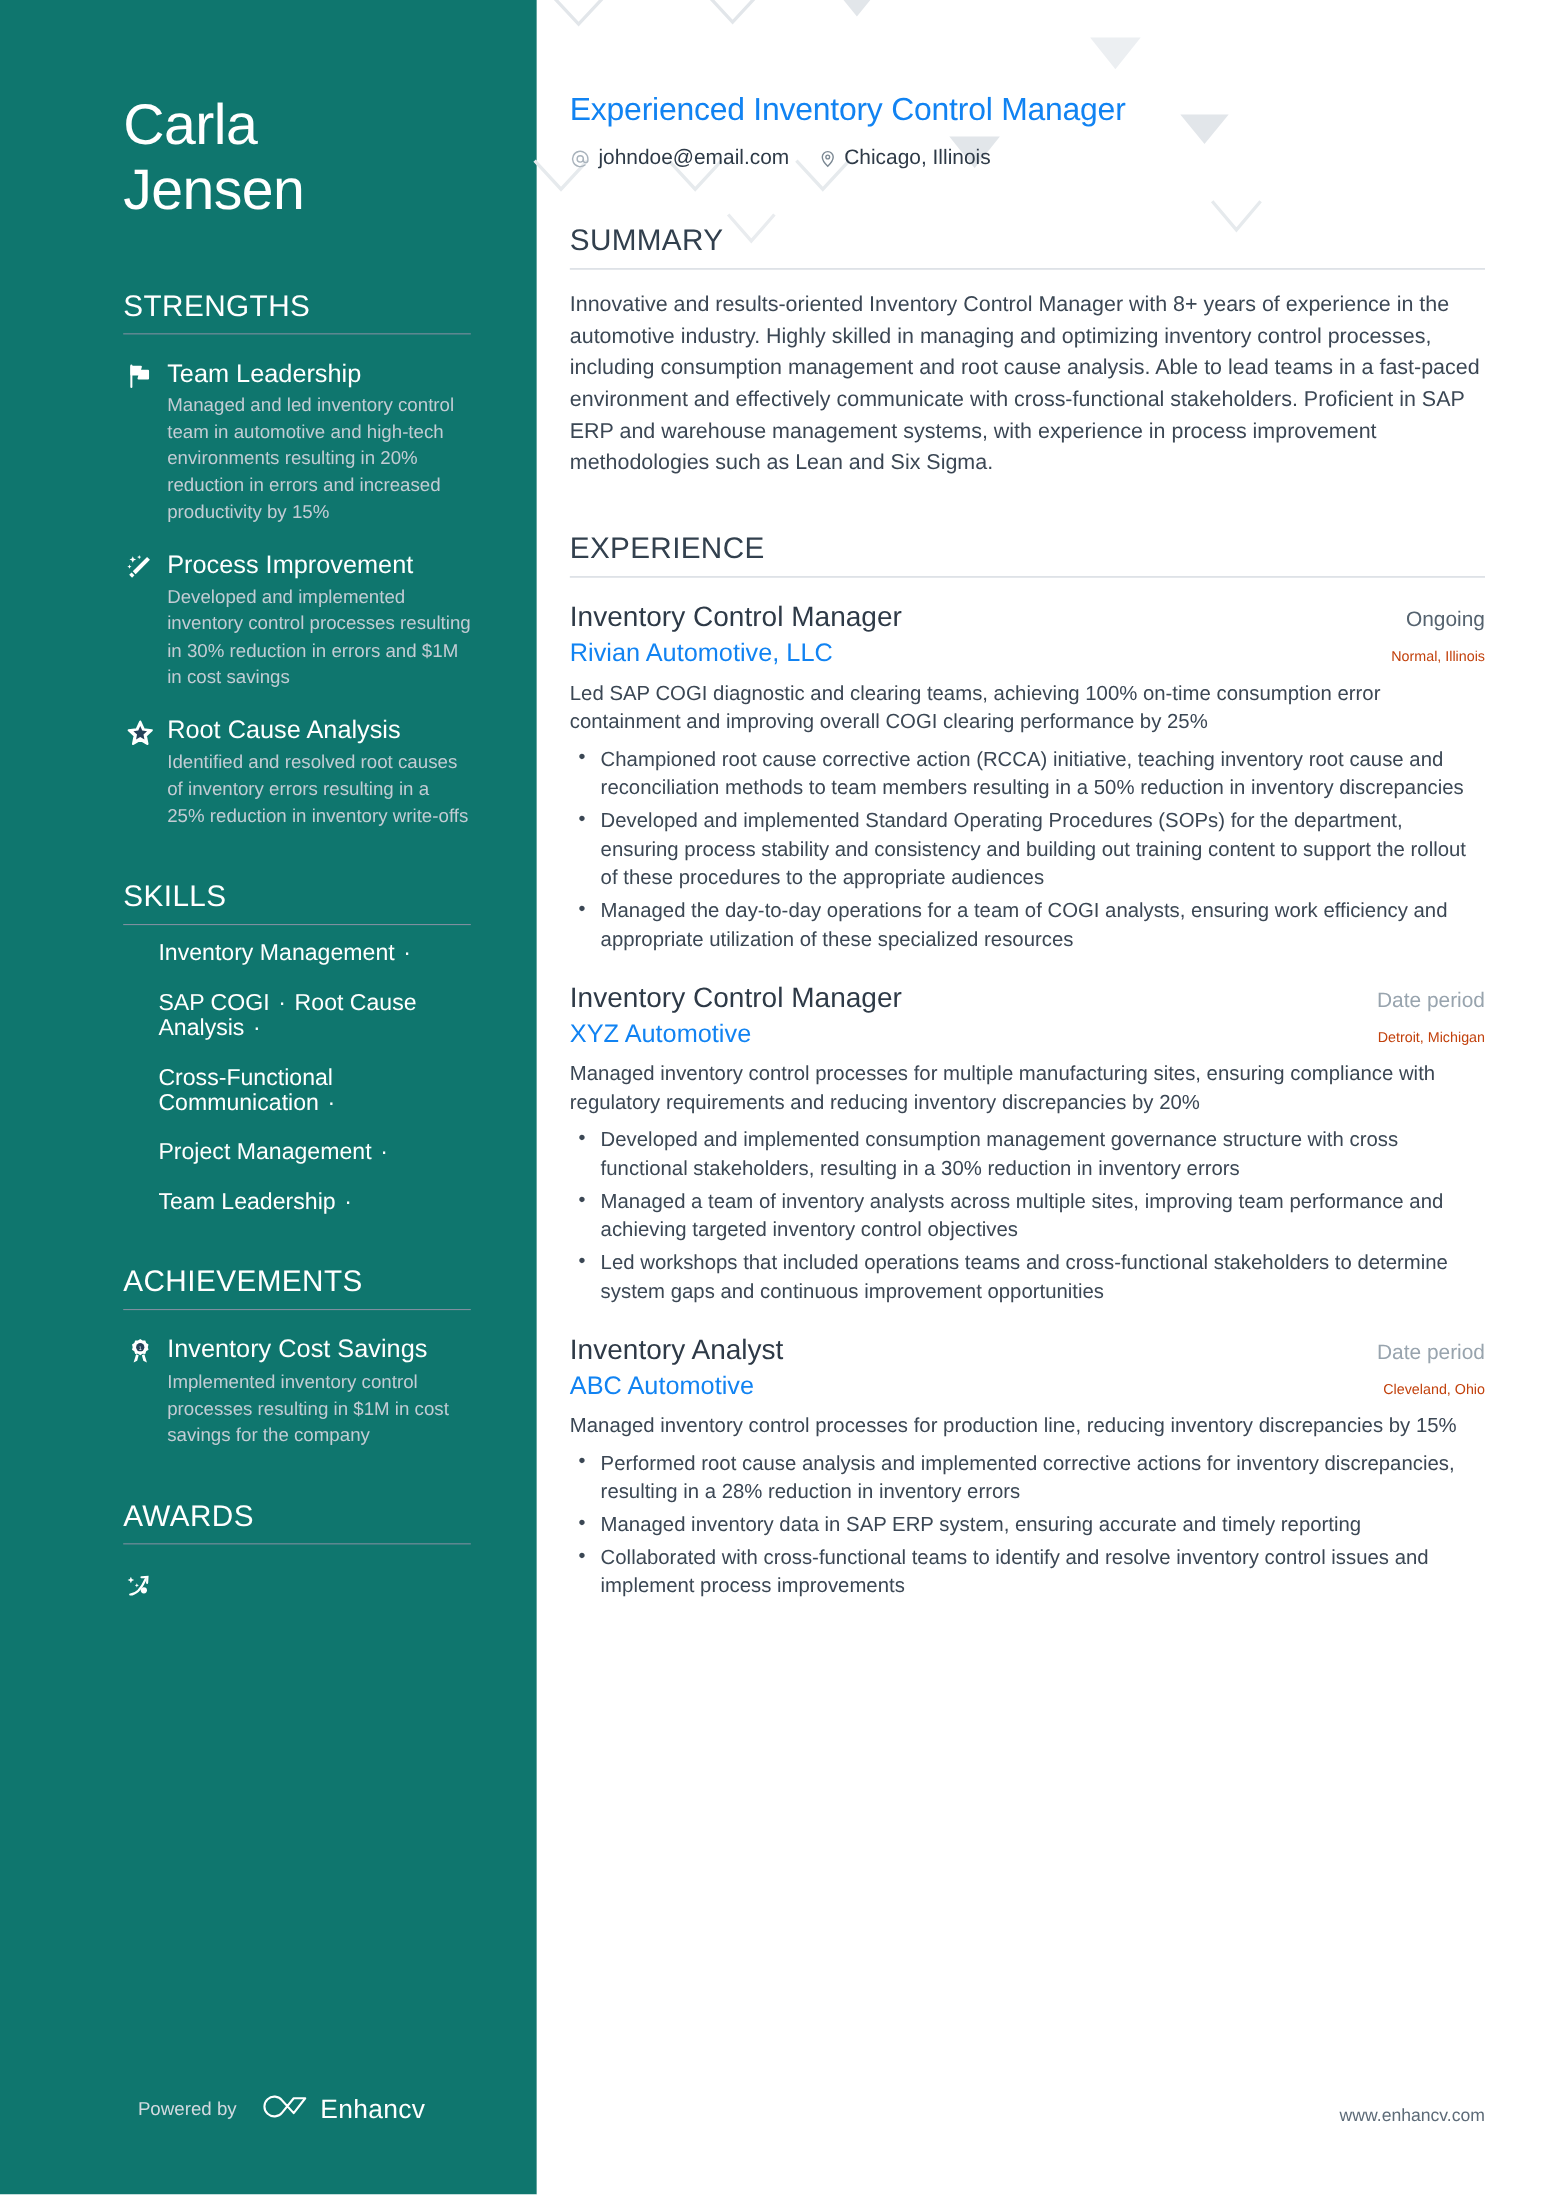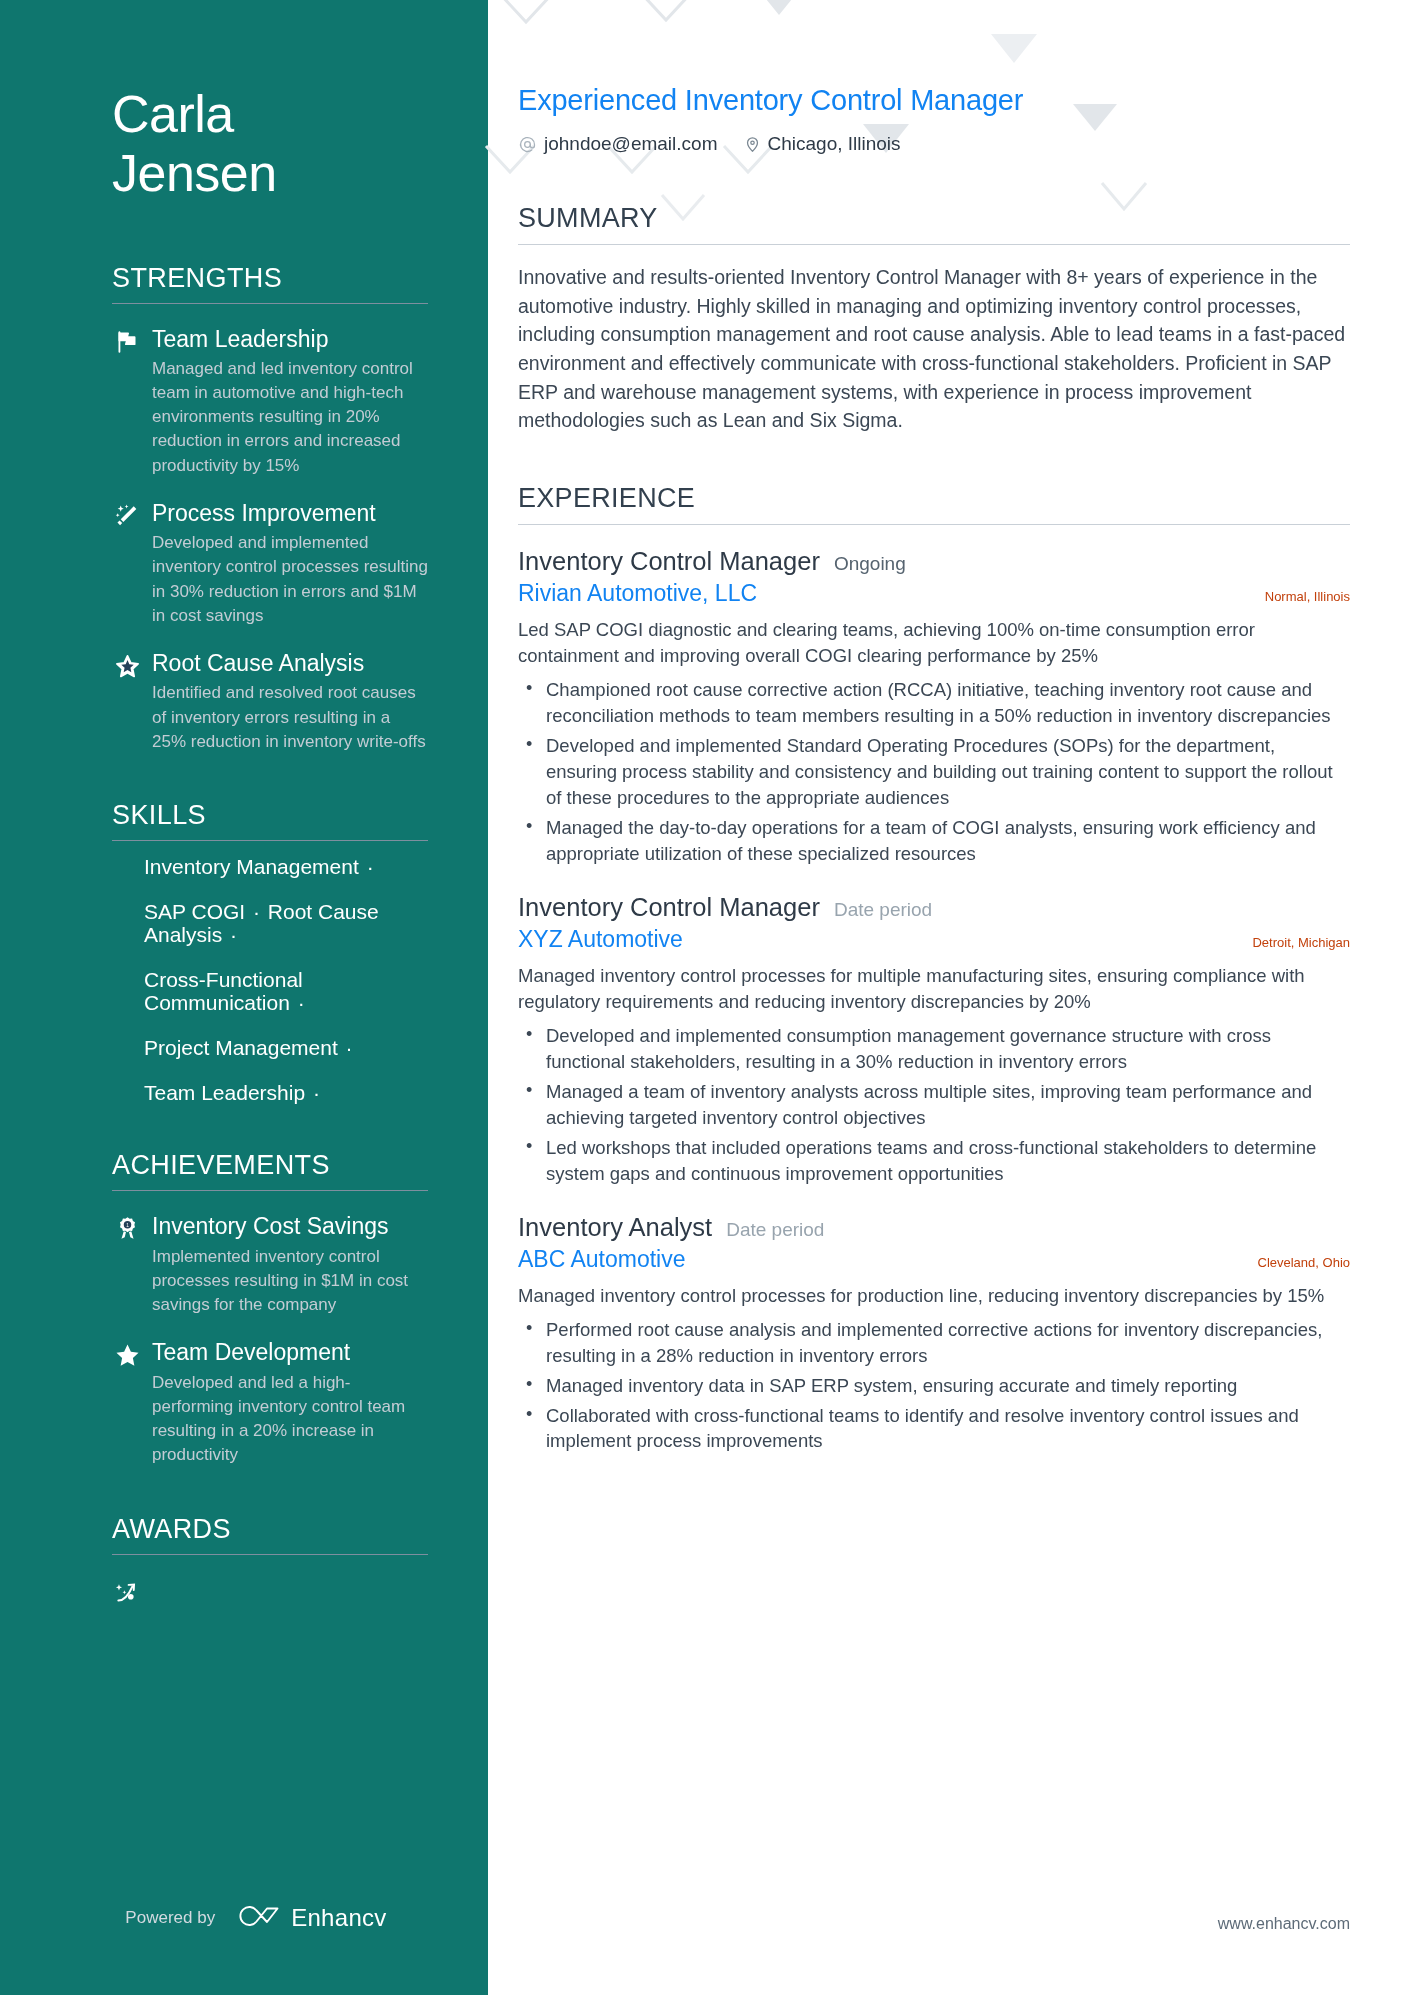--- a/index.html
+++ b/index.html
@@ -76,21 +76,21 @@
   .sec { margin-top: 48px; position: relative; z-index: 2; }
   .sec-title { font-size: 27px; color: #32404e; letter-spacing: 0.3px; font-weight: 400; }
   .sec-rule { height: 1px; background: #c9d0d7; margin-top: 10px; }
 
   .summary-text {
     font-size: 19.5px; line-height: 1.47; color: #3b4754; margin-top: 18px;
   }
 
   .exp { margin-top: 26px; }
   .exp:first-of-type { margin-top: 22px; }
-  .exp-head { display: flex; align-items: baseline; }
+  .exp-head { display: flex; justify-content: space-between; align-items: baseline; }
   .exp-role { font-size: 25.5px; color: #2e3a47; font-weight: 400; }
   .exp-date { font-size: 19px; color: #55636f; white-space: nowrap; padding-left: 14px; }
   .exp-date.muted { color: #98a4ae; }
   .exp-sub { display: flex; justify-content: space-between; align-items: baseline; margin-top: 4px; }
   .exp-company { font-size: 23px; color: #1183f2; }
   .exp-loc { font-size: 13px; color: #c2410c; white-space: nowrap; padding-left: 14px; }
   .exp-desc { font-size: 18.5px; line-height: 1.42; color: #3b4754; margin-top: 10px; }
   .exp-bullets { margin-top: 8px; list-style: none; }
   .exp-bullets li {
     font-size: 18.5px; line-height: 1.4; color: #3b4754;
@@ -191,31 +191,20 @@
               <path d="M8.4 14.6 L6.2 21.8 L9.3 20.3 L10.6 15.4 Z"></path>
               <path d="M15.6 14.6 L17.8 21.8 L14.7 20.3 L13.4 15.4 Z"></path>
             </svg>
           </span>
           <div class="sb-body">
             <div class="sb-item-title">Inventory Cost Savings</div>
             <div class="sb-item-desc">Implemented inventory control processes resulting in $1M in cost savings for the company</div>
           </div>
         </div>
 
-        <div class="sb-item">
-          <span class="sb-ico">
-            <svg width="27" height="27" viewBox="0 0 24 24" fill="#fff">
-              <path d="M12 2.2 L15 8.7 L21.8 9.5 L16.8 14.2 L18.1 21.2 L12 17.8 L5.9 21.2 L7.2 14.2 L2.2 9.5 L9 8.7 Z"></path>
-            </svg>
-          </span>
-          <div class="sb-body">
-            <div class="sb-item-title">Team Development</div>
-            <div class="sb-item-desc">Developed and led a high-performing inventory control team resulting in a 20% increase in productivity</div>
-          </div>
-        </div>
       </section>
 
       <section class="sb-section">
         <div class="sb-title">AWARDS</div>
         <div class="sb-rule"></div>
 
         <div class="sb-item">
           <span class="sb-ico">
             <svg width="26" height="26" viewBox="0 0 24 24" fill="#fff" stroke="#fff" stroke-width="1.8" stroke-linecap="round">
               <path d="M4 19 C8 19 13 15 17 6" fill="none"></path>

